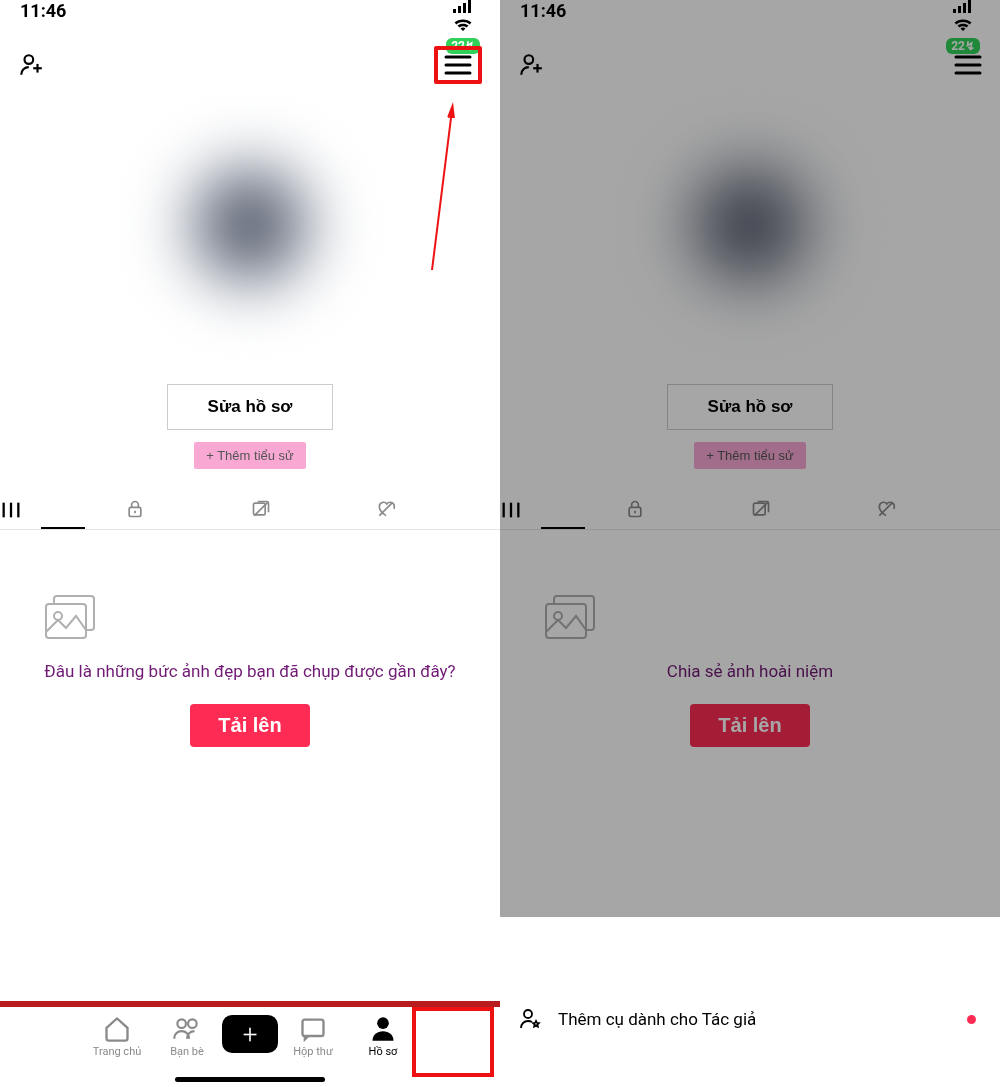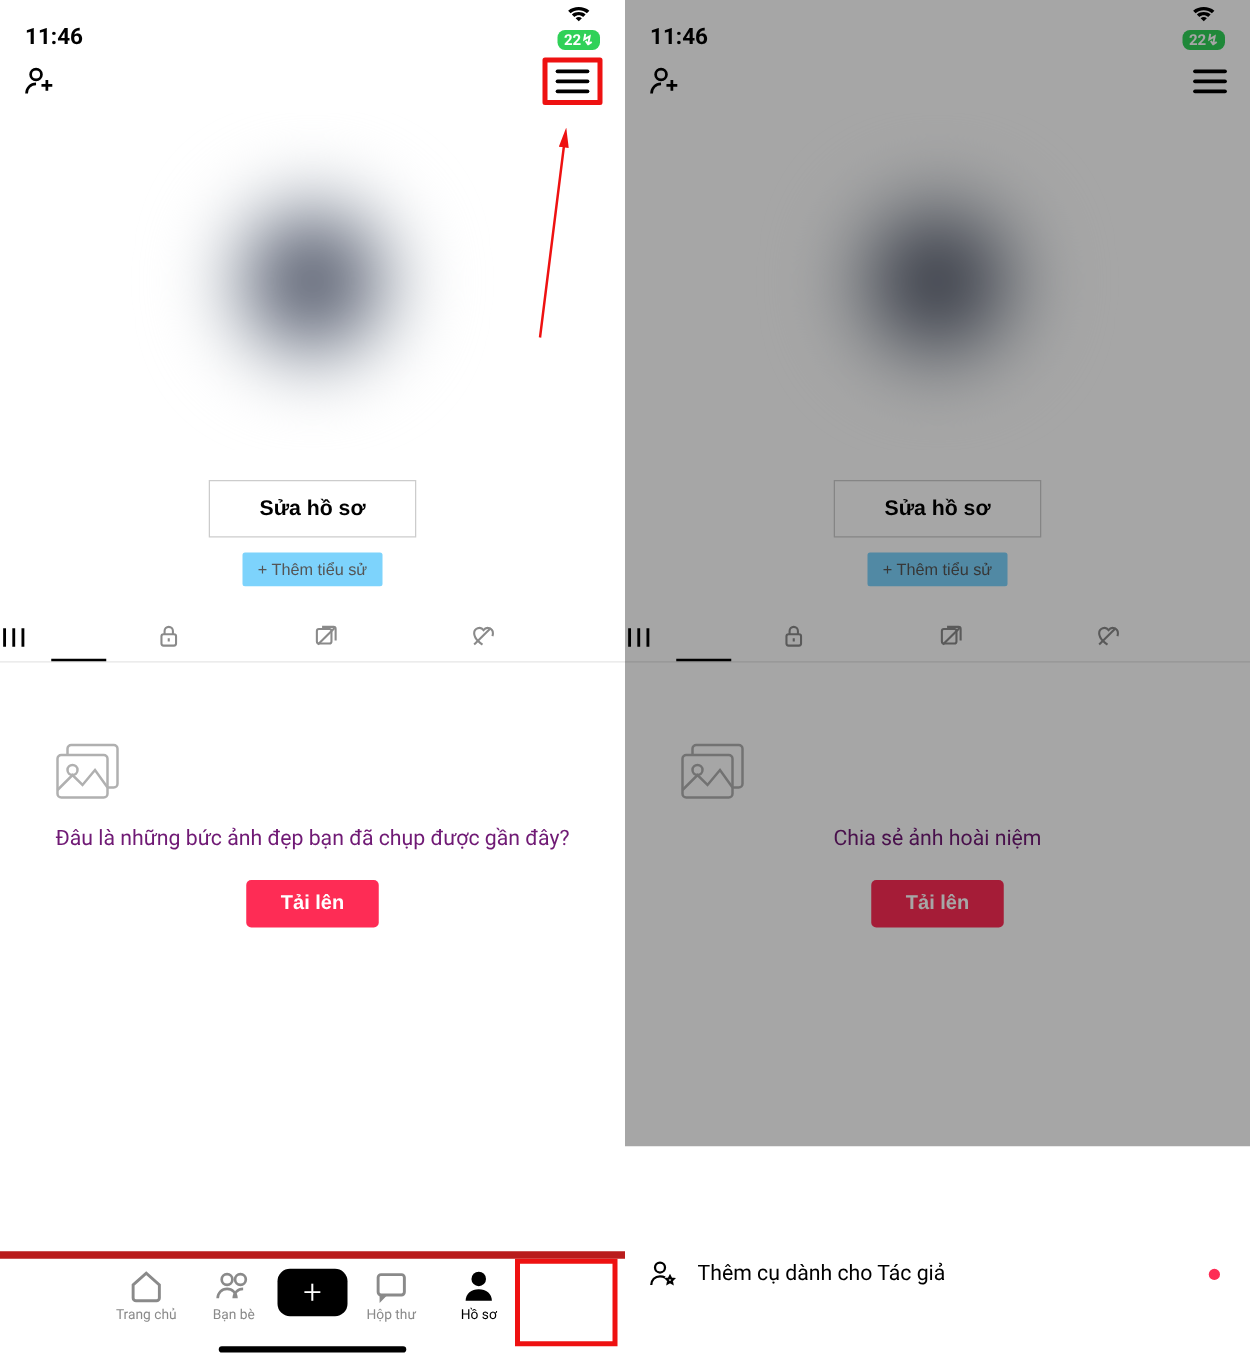--- a/index.html
+++ b/index.html
@@ -21,21 +21,21 @@
     inset: 0;
     background: rgba(0,0,0,0.35);
     pointer-events: none;
     z-index: 5;
   }
   
   .status-bar {
     height: 40px;
     display: flex;
     justify-content: space-between;
-    align-items: flex-end;
+    align-items: flex-start;
     padding: 0 20px;
     font-weight: 700;
     font-size: 18px;
   }
   .status-right { display:flex; align-items:center; gap:6px;flex-direction:column; }
   .battery {
     background:#30d158;
     color:#fff;
     font-size:12px;
     font-weight:700;
@@ -78,21 +78,21 @@
     margin: 24px auto 0;
     border:1px solid #ccc;
     background:#fff;
     padding: 12px 40px;
     font-size:17px;
     font-weight:600;
   }
   .bio-btn {
     display:block;
     margin: 12px auto 0;
-    background:#7dd3fc;
+    background:#f9a8d4;
     border:none;
     padding:6px 12px;
     font-size:13px;
     color:#555;
     border-radius:2px;
   }
   
   .tabs {
     display:flex;
     justify-content:space-around;
@@ -119,21 +119,21 @@
     color:#701a75;
     margin-top:18px;
     line-height:1.4;
   }
   .upload-btn {
     display:inline-block;
     margin-top:20px;
     background:#fe2c55;
     color:#fff;
     border:none;
-    font-size:16px;
+    font-size:20px;
     font-weight:600;
     padding:10px 28px;
     border-radius:4px;
   }
   
   .bottom-nav {
     position:absolute;
     bottom:0; left:0; right:0;
     height:86px;
     border-top:6px solid #b91c1c;

